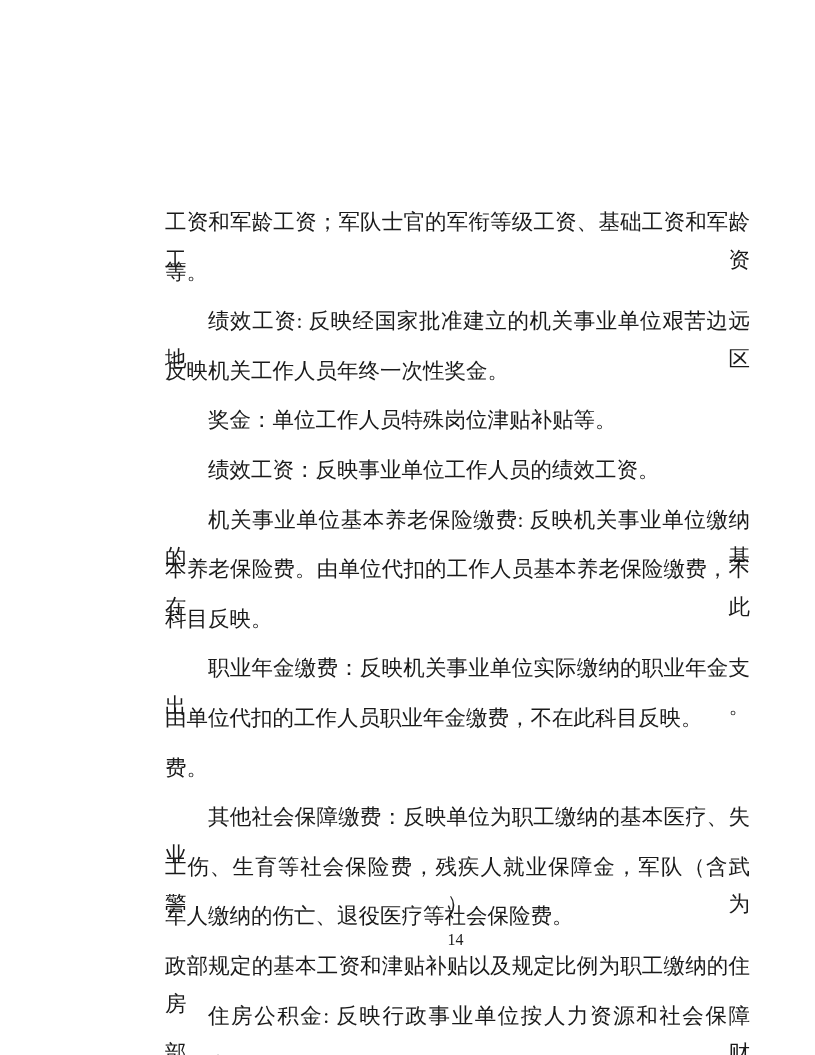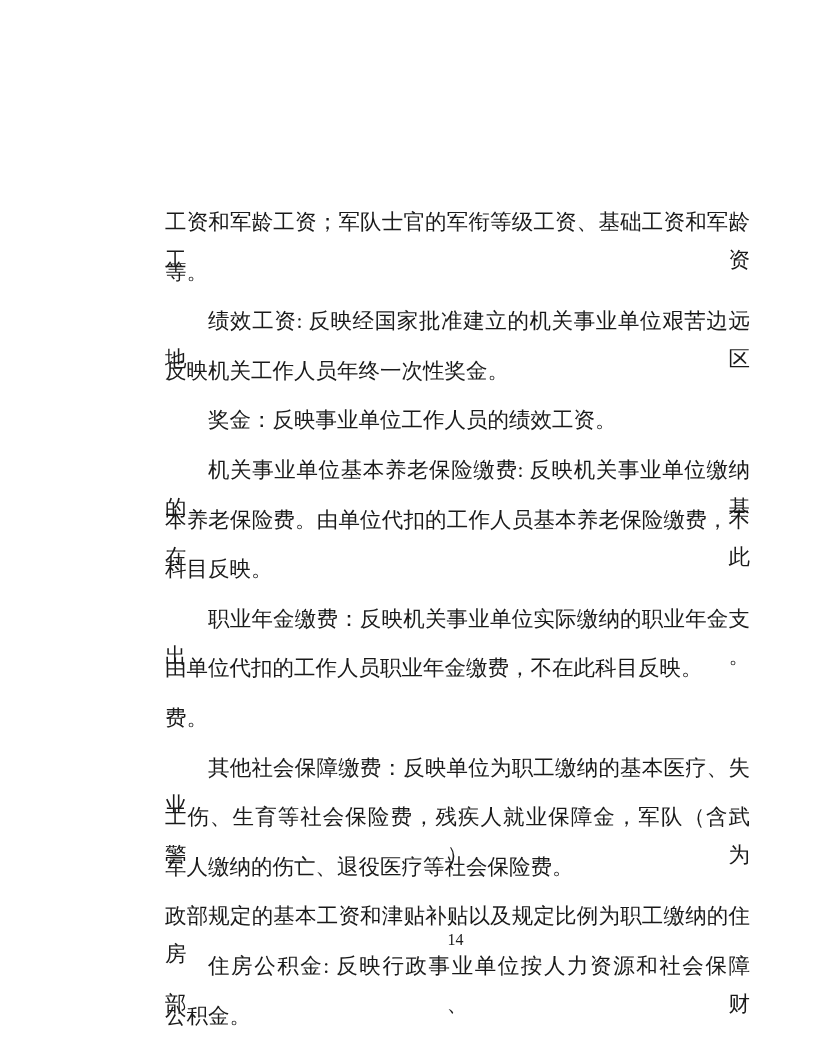--- a/index.html
+++ b/index.html
@@ -56,21 +56,22 @@
 </head>
 <body>
 
 <div class="page">
   <div class="content">
 
   <div class="line j">工资和军龄工资；军队士官的军衔等级工资、基础工资和军龄工资</div>
       <div class="line">等。</div>
       <div class="line i j">绩效工资: 反映经国家批准建立的机关事业单位艰苦边远地区</div>
       <div class="line">反映机关工作人员年终一次性奖金。</div>
-      <div class="line i">奖金：反映事业单位工作人员的绩效工资。</div>
+      <div class="line i">奖金：单位工作人员特殊岗位津贴补贴等。</div>
+      <div class="line i">绩效工资：反映事业单位工作人员的绩效工资。</div>
       <div class="line i j">机关事业单位基本养老保险缴费: 反映机关事业单位缴纳的基</div>
       <div class="line j">本养老保险费。由单位代扣的工作人员基本养老保险缴费，不在此</div>
       <div class="line">科目反映。</div>
       <div class="line i j">职业年金缴费：反映机关事业单位实际缴纳的职业年金支出。</div>
       <div class="line">由单位代扣的工作人员职业年金缴费，不在此科目反映。</div>
       <div class="line">费。</div>
       <div class="line i j">其他社会保障缴费：反映单位为职工缴纳的基本医疗、失业、</div>
       <div class="line j">工伤、生育等社会保险费，残疾人就业保障金，军队（含武警）为</div>
       <div class="line">军人缴纳的伤亡、退役医疗等社会保险费。</div>
       <div class="line j">政部规定的基本工资和津贴补贴以及规定比例为职工缴纳的住房</div>

